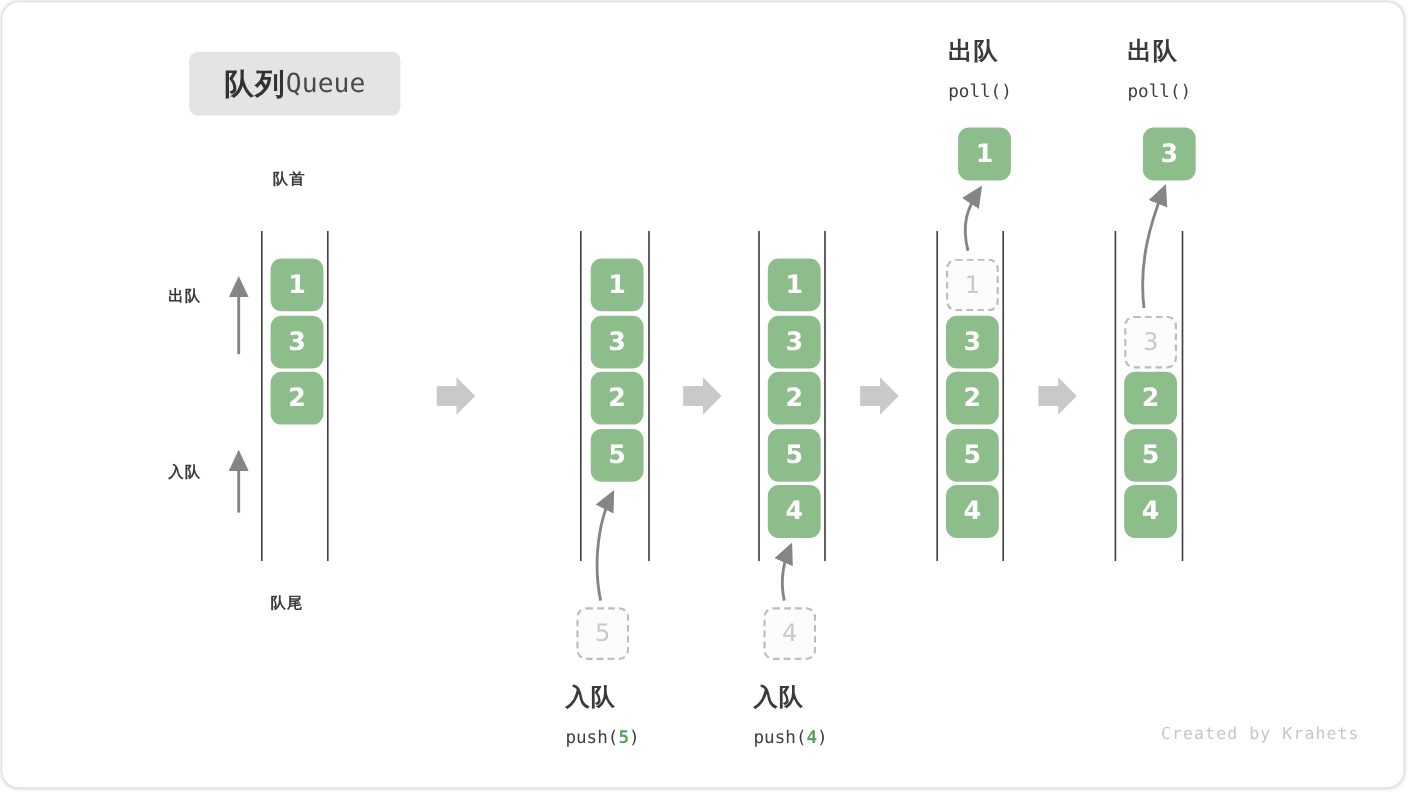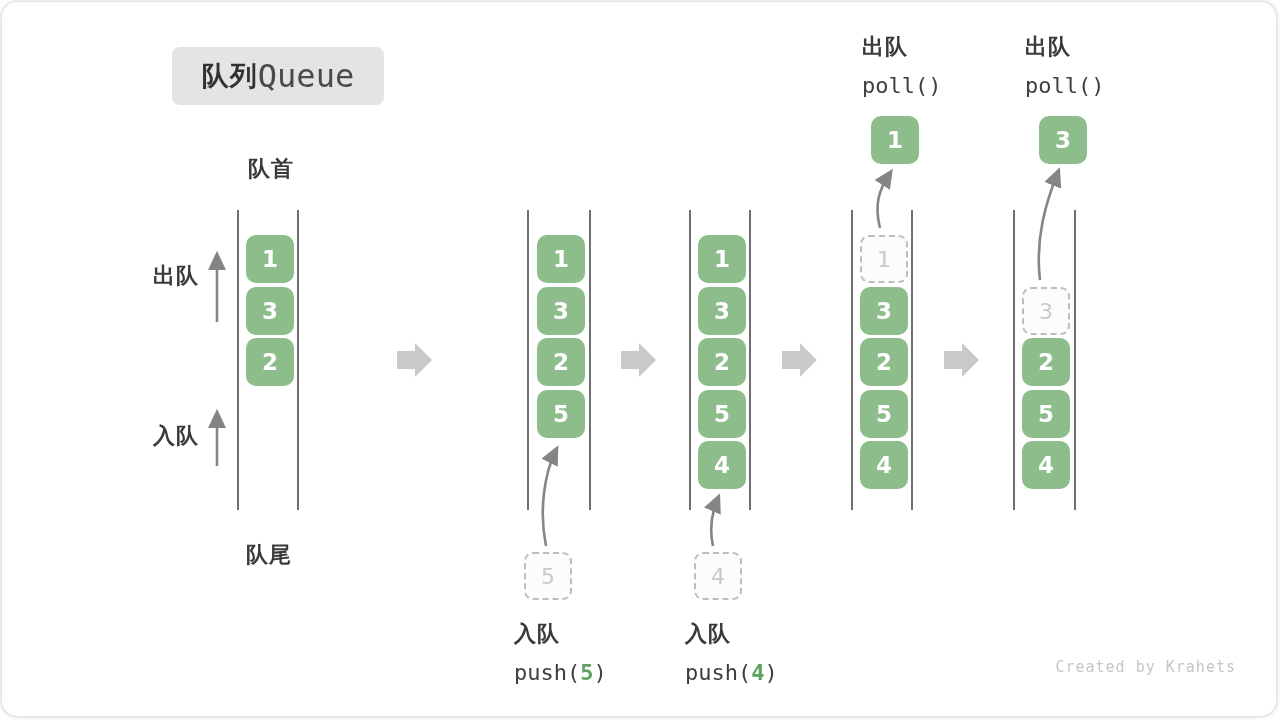--- a/index.html
+++ b/index.html
@@ -8,48 +8,48 @@
     background:#ffffff;border-radius:15px;
     box-shadow:0 0 4px rgba(0,0,0,.28);
     font-family:"Liberation Sans",sans-serif;
   }
   .overlay{position:absolute;left:-2px;top:-2px;width:1280px;height:720px;pointer-events:none;}
   .wall{stroke:var(--wall-dark,#414141);stroke-width:1.5;}
   .side-arrow{stroke:var(--arrow-gray,#7e7e7e);stroke-width:2.6;fill:none;}
   .curve-arrow{stroke:var(--arrow-gray,#8a8a8a);stroke-width:2.6;fill:none;}
   .block-arrow{fill:var(--block-arrow-gray,#c9c9c9);}
   .title-badge{
-    position:absolute;left:170px;top:45px;width:212px;height:58px;
+    position:absolute;left:170px;top:45px;width:192px;height:58px;
     background:var(--badge-bg,#e4e4e4);border-radius:8px;
     display:flex;align-items:center;justify-content:center;gap:0;
   }
   .title-zh{font-weight:bold;font-size:27px;color:#323232;letter-spacing:1px;}
-  .title-en{font-family:"DejaVu Sans Mono",monospace;font-size:32px;color:#4a4a4a;}
+  .title-en{font-family:"DejaVu Sans Mono",monospace;font-size:24px;color:#4a4a4a;}
   .cn-label{
-    position:absolute;font-weight:bold;font-size:22px;color:var(--text-dark,#3a3a3a);
+    position:absolute;font-weight:bold;font-size:14px;color:var(--text-dark,#3a3a3a);
     white-space:nowrap;letter-spacing:1px;
   }
   .cell{
     position:absolute;width:48px;height:48px;border-radius:10px;
     display:flex;align-items:center;justify-content:center;box-sizing:border-box;
   }
   .cell.green{
     background:var(--box-green,#8dbd8a);color:#fff;
     font-weight:bold;font-size:23px;font-family:"DejaVu Sans",sans-serif;
   }
   .cell.ghost{
     border:2.5px dashed var(--ghost-border,#bdbdbd);
     background:#fcfcfc;color:var(--ghost-text,#c9c9c9);
     font-size:22px;font-family:"DejaVu Sans",sans-serif;border-radius:9px;
   }
   .op{position:absolute;white-space:nowrap;}
   .op .cn{font-weight:bold;font-size:22px;color:var(--text-dark,#3a3a3a);letter-spacing:1px;}
   .op .code{
     margin-top:11px;font-family:"DejaVu Sans Mono",monospace;
-    font-size:22px;color:#3e3e3e;
+    font-size:16px;color:#3e3e3e;
   }
   .code-arg{color:var(--code-green,#5ea05e);font-weight:bold;}
   .watermark{
     position:absolute;right:40px;bottom:40px;
     font-family:"DejaVu Sans Mono",monospace;font-size:15px;
     color:var(--watermark-gray,#c6c6c6);letter-spacing:1px;
   }
 </style>
 </head>
 <body>

